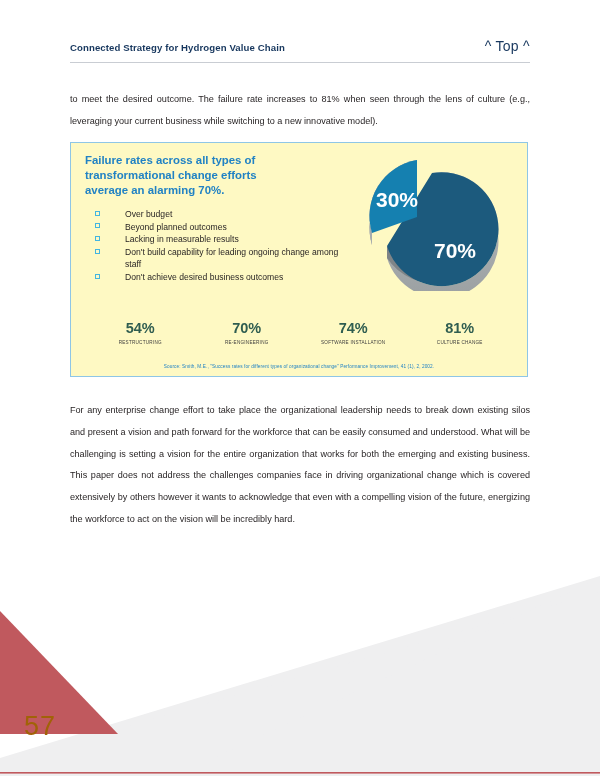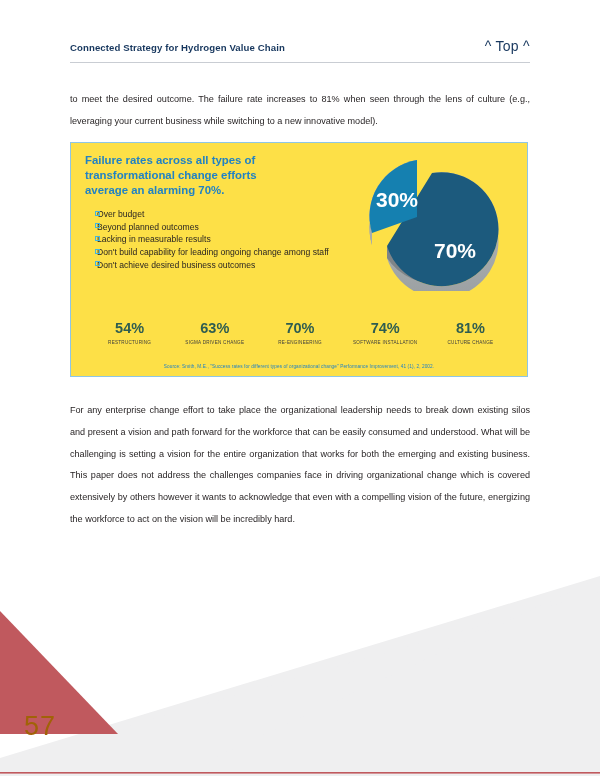--- a/index.html
+++ b/index.html
@@ -64,21 +64,21 @@
 
   
   .infobox {
     position: absolute;
     left: 70px;
     top: 142px;
     width: 458px;
     height: 235px;
     border: 1px solid #8ec6e6;
     box-sizing: border-box;
-    background: #fde047;
+    background: #fef9c3;
   }
   .info-top {
     position: relative;
     height: 148px;
   }
   .info-headline {
     position: absolute;
     left: 14px;
     top: 10px;
     width: 215px;
@@ -91,21 +91,21 @@
     position: absolute;
     left: 24px;
     top: 65px;
     width: 245px;
     margin: 0;
     padding: 0;
     list-style: none;
   }
   .bullet-list li {
     position: relative;
-    padding-left: 2px;
+    padding-left: 30px;
     font-size: 8.6px;
     line-height: 1.42;
     color: #231f20;
     margin-bottom: 0.5px;
   }
   .bullet-box {
     position: absolute;
     left: 0;
     top: 2.6px;
     width: 5px;
@@ -269,24 +269,20 @@
     </div>
   </div>
 
 
   <div class="stats-row">
     <div class="stat">
       <div class="stat-value">54%</div>
       <div class="stat-label">RESTRUCTURING</div>
     </div>
     <div class="stat">
-      <div class="stat-value">63%</div>
-      <div class="stat-label">SIGMA DRIVEN CHANGE</div>
-    </div>
-    <div class="stat">
       <div class="stat-value">70%</div>
       <div class="stat-label">RE-ENGINEERING</div>
     </div>
     <div class="stat">
       <div class="stat-value">74%</div>
       <div class="stat-label">SOFTWARE INSTALLATION</div>
     </div>
     <div class="stat">
       <div class="stat-value">81%</div>
       <div class="stat-label">CULTURE CHANGE</div>

